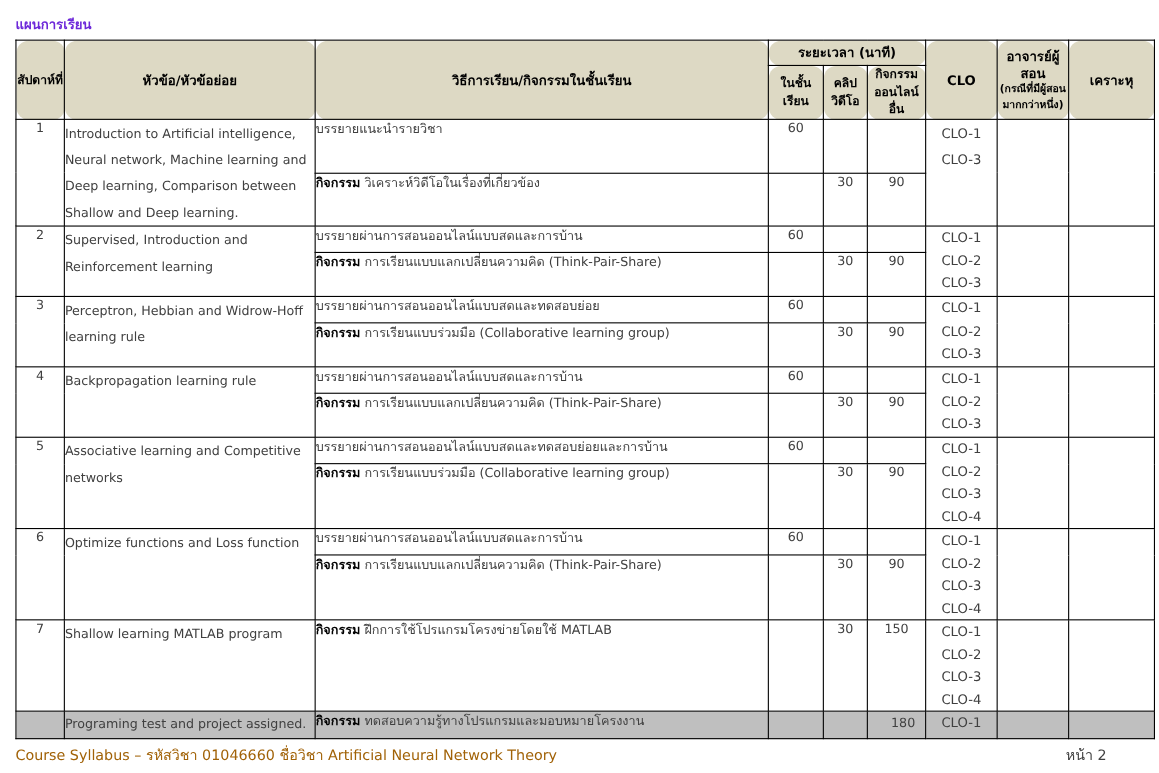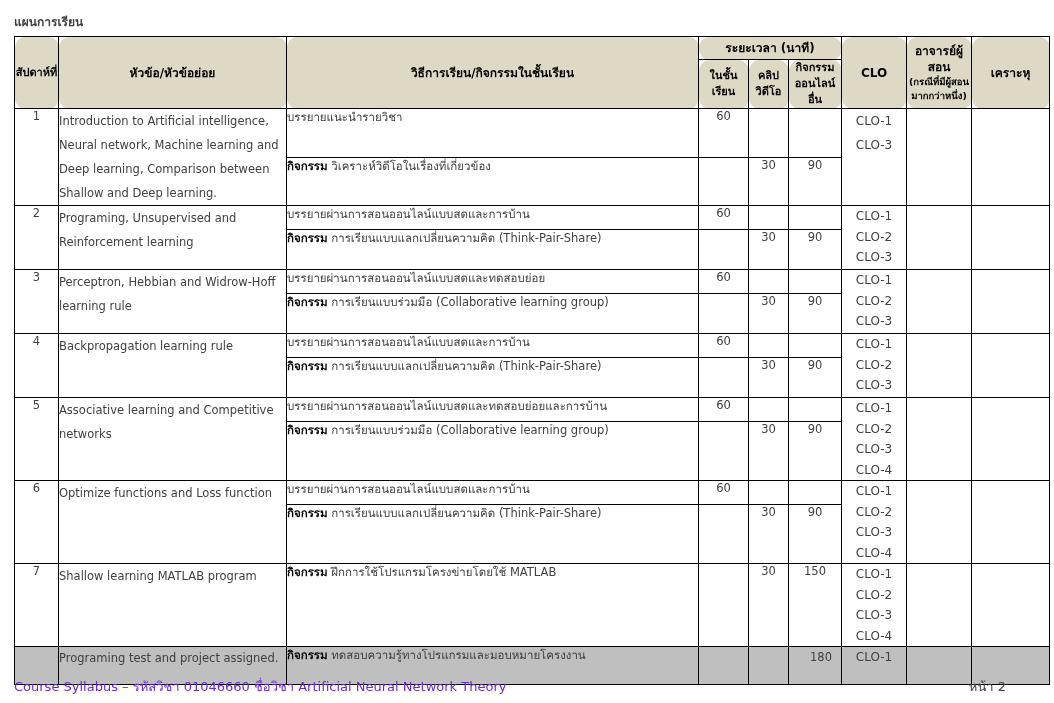--- a/index.html
+++ b/index.html
@@ -3,21 +3,21 @@
 <meta charset="utf-8">
 <style>
   html, body { margin: 0; padding: 0; background: #ffffff; }
   body {
     width: 1054px; height: 703px; position: relative; overflow: hidden;
     font-family: "DejaVu Sans", "Liberation Sans", sans-serif;
     color: #404040;
   }
   .section-title {
     position: absolute; left: 14px; top: 12px;
-    font-size: 12px; font-weight: bold; color: #404040;
+    font-size: 12px; font-weight: bold; color: #6d28d9;
   }
   table.plan {
     position: absolute; left: 14px; top: 36px;
     border-collapse: collapse; table-layout: fixed;
     width: 1035px;
     font-size: 11.5px;
   }
   table.plan th, table.plan td {
     border: 1.5px solid #000;
     padding: 0;
@@ -37,21 +37,21 @@
   table.plan thead th.tiny-wrap .tiny { font-size: 9.5px; line-height: 14px; display: block; }
   td.wk { text-align: center; padding-top: 5px; }
   td.topic { padding: 5px 6px 0 6px; line-height: 24px; }
   td.act { padding: 4px 6px; line-height: 16px; height: 16px; }
   td.act b { color: #000; }
   td.num { text-align: center; padding-top: 5px; }
   td.clo { text-align: center; padding-top: 4px; font-size: 12px; line-height: 20.5px; }
   tr.gray td { background: #bfbfbf; }
   .footer-left {
     position: absolute; left: 14px; top: 676px;
-    font-size: 13px; color: #6d28d9;
+    font-size: 13px; color: #a16207;
   }
   .footer-right {
     position: absolute; right: 48px; top: 676px;
     font-size: 13px; color: #404040;
   }
 </style>
 </head>
 <body>
 
 <div class="section-title">แผนการเรียน</div>
@@ -103,21 +103,21 @@
         <td rowspan="2"></td>
       </tr>
       <tr style="height: 47px;">
         <td class="act"><b>กิจกรรม</b><span> วิเคราะห์วิดีโอในเรื่องที่เกี่ยวข้อง</span></td>
         <td class="num"></td>
         <td class="num">30</td>
         <td class="num">90</td>
       </tr>
       <tr style="height: 24px;">
         <td class="wk" rowspan="2">2</td>
-        <td class="topic" rowspan="2">Programing, Unsupervised and Reinforcement learning</td>
+        <td class="topic" rowspan="2">Supervised, Introduction and Reinforcement learning</td>
         <td class="act"><span>บรรยายผ่านการสอนออนไลน์แบบสดและการบ้าน</span></td>
         <td class="num">60</td>
         <td class="num"></td>
         <td class="num"></td>
         <td class="clo" rowspan="2">
           <div>CLO-1</div>
           <div>CLO-2</div>
           <div>CLO-3</div>
         </td>
         <td rowspan="2"></td>
@@ -224,21 +224,21 @@
         <td class="num">150</td>
         <td class="clo" rowspan="1">
           <div>CLO-1</div>
           <div>CLO-2</div>
           <div>CLO-3</div>
           <div>CLO-4</div>
         </td>
         <td rowspan="1"></td>
         <td rowspan="1"></td>
       </tr>
-      <tr class="gray" style="height: 38px; margin-left: 20px;">
+      <tr class="gray" style="height: 25px; margin-left: 20px;">
         <td class="wk" rowspan="1"></td>
         <td class="topic" rowspan="1" style="padding-top: 3px; line-height: 16px;">Programing test and project assigned.</td>
         <td class="act"><b>กิจกรรม</b><span> ทดสอบความรู้ทางโปรแกรมและมอบหมายโครงงาน</span></td>
         <td class="num" style="padding-top: 3px;"></td>
         <td class="num" style="padding-top: 3px;"></td>
         <td class="num" style="padding-top: 3px; padding-left: 12px;">180</td>
         <td class="clo" rowspan="1" style="padding-top: 0px;">
           <div>CLO-1</div>
         </td>
         <td rowspan="1"></td>

